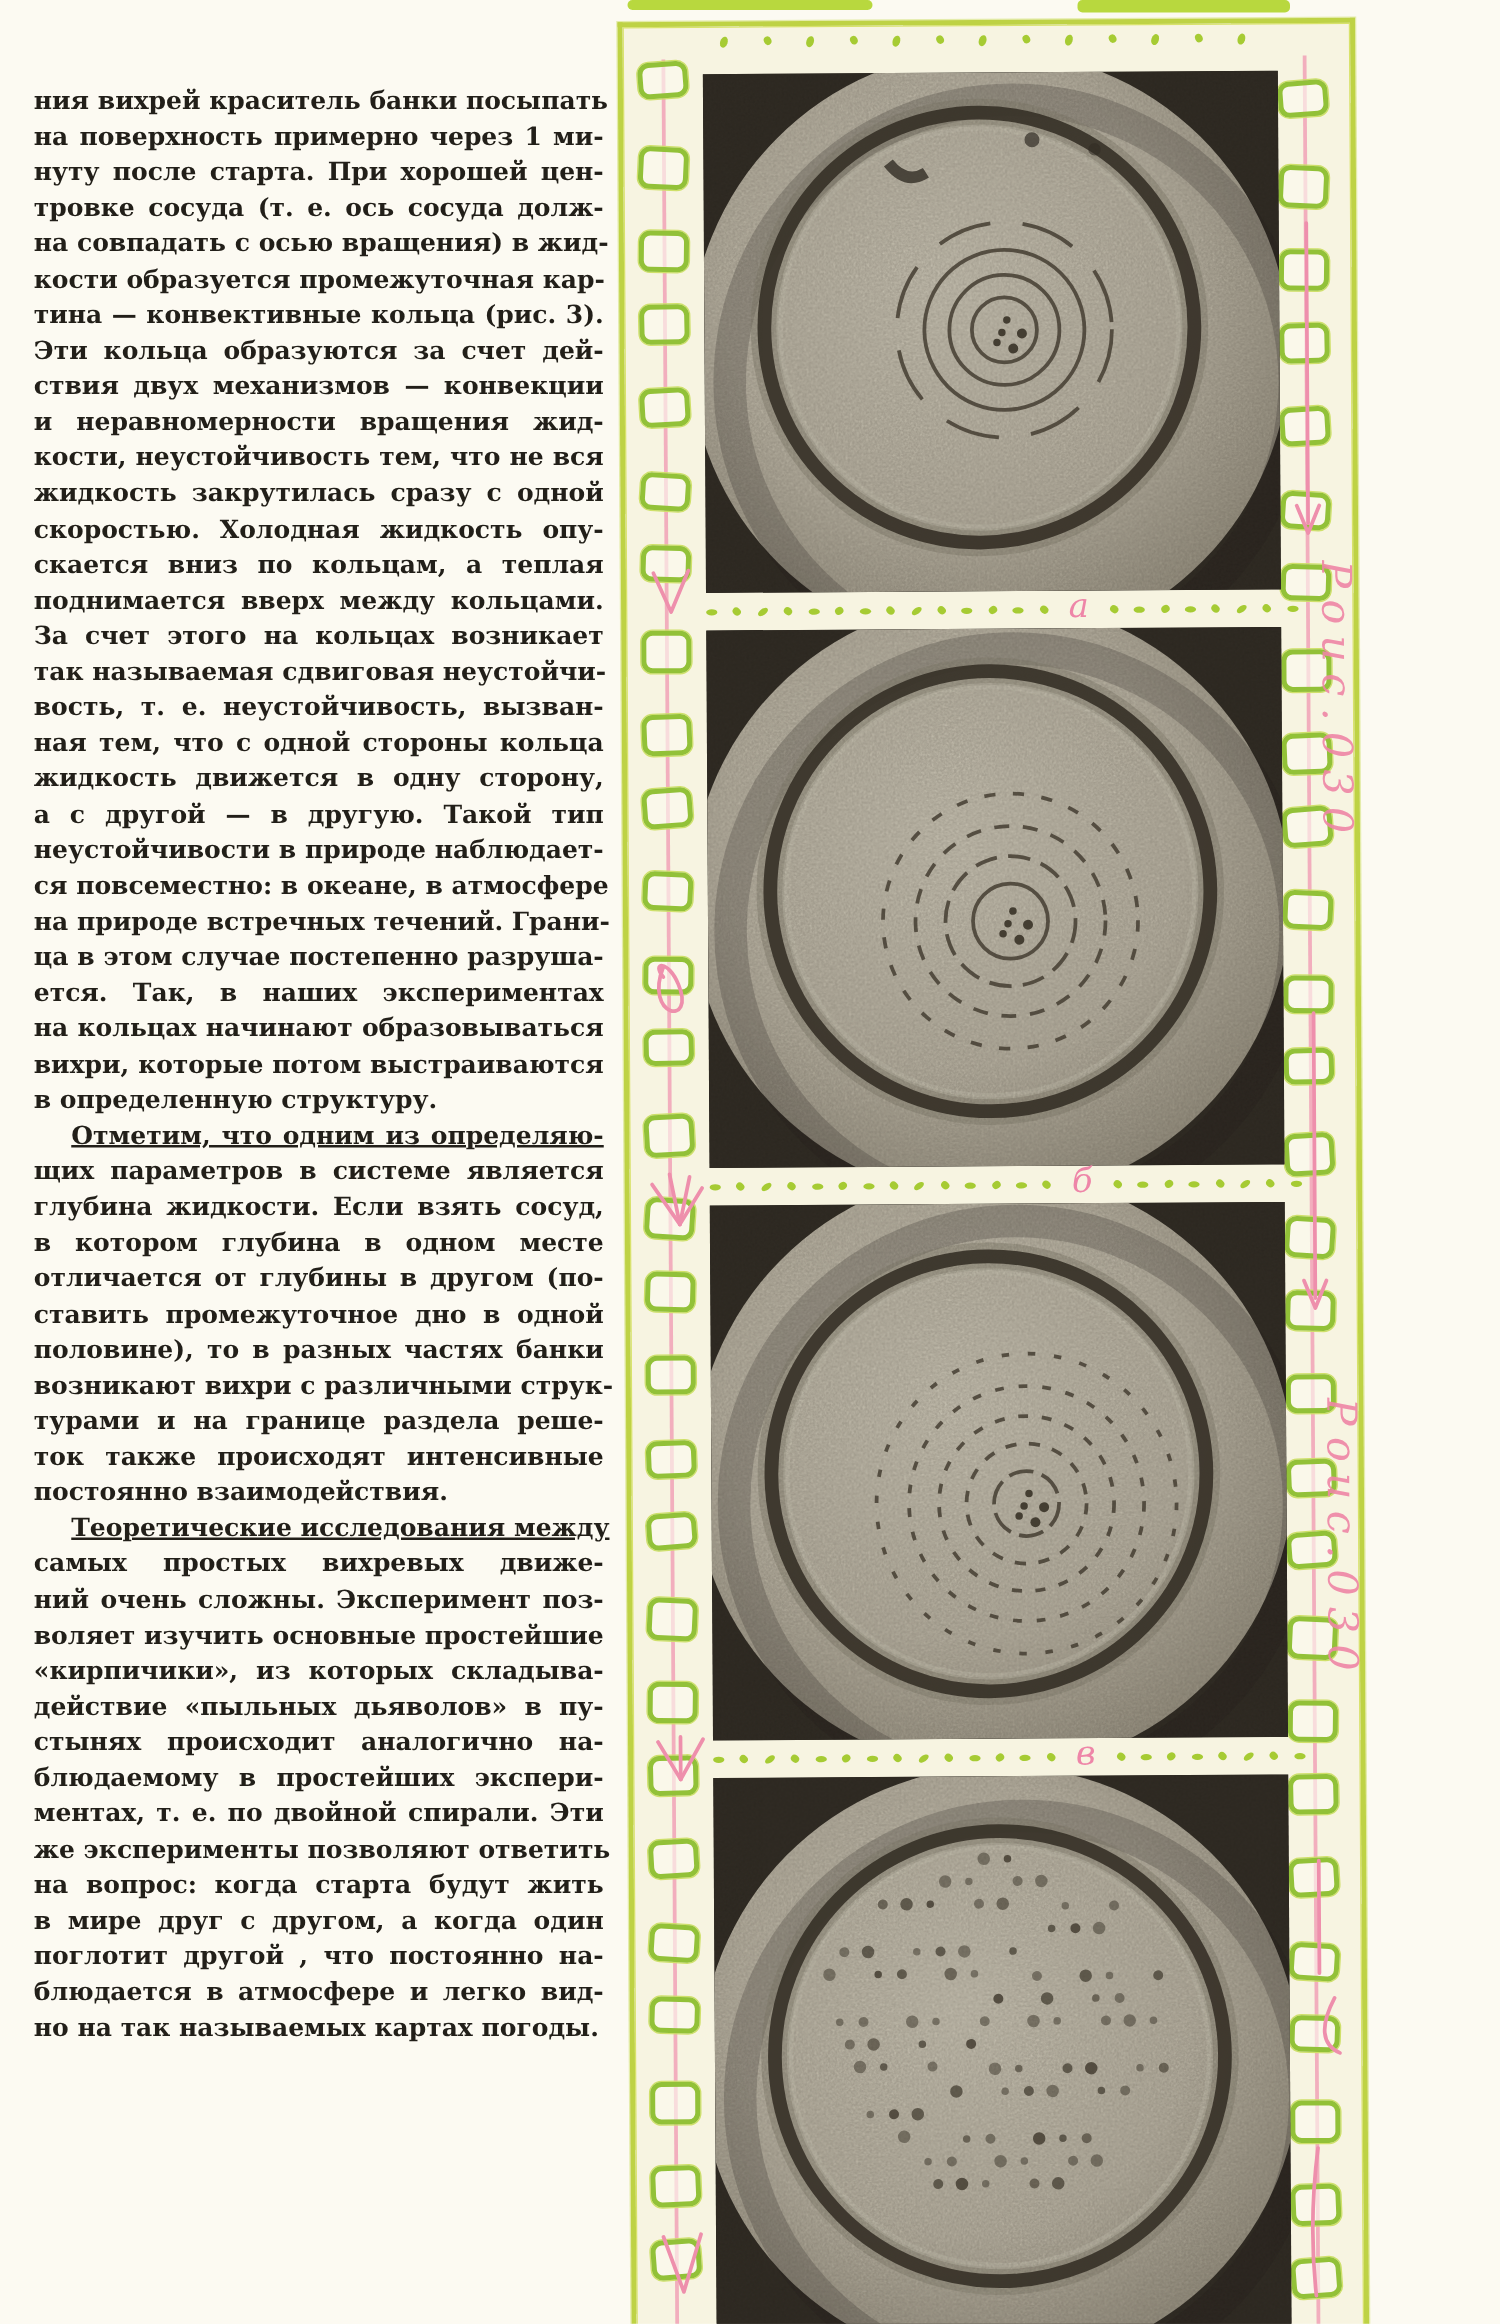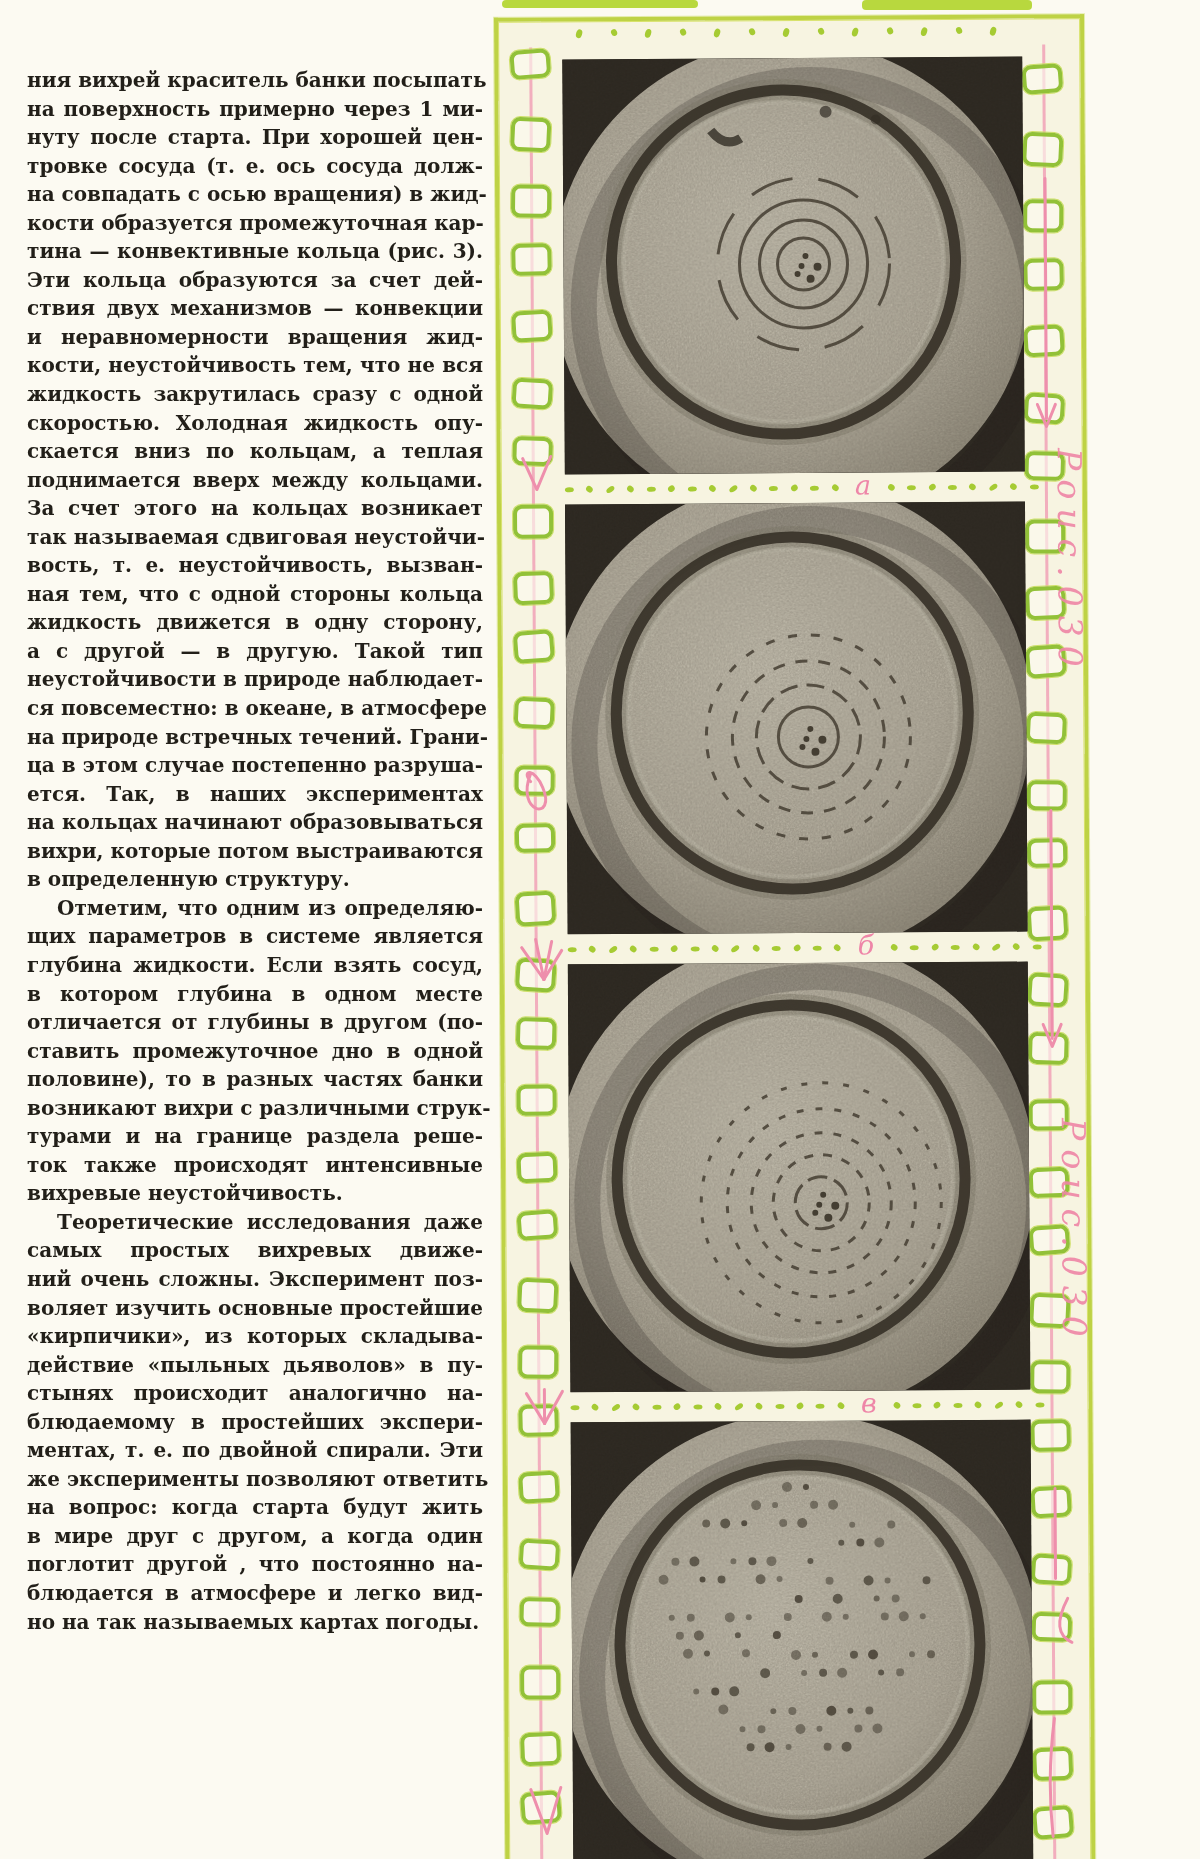--- a/index.html
+++ b/index.html
@@ -12,21 +12,21 @@
   .text-column{
     position:absolute;left:27px;top:66px;width:456px;
     color:#221f19;font-size:20px;font-weight:700;
   }
   .text-line{
     line-height:28.55px;white-space:nowrap;
     text-align:justify;text-align-last:justify;
   }
   .text-line.wrap{white-space:normal;}
   .text-line.last{text-align-last:left;}
-  .text-line.indent{text-indent:30px;}
+  .text-line.indent{text-indent:30px;text-decoration:underline;}
   
   .filmstrip{
     position:absolute;left:494px;top:16px;width:590px;height:1860px;
     background:#f7f4e1;
     border:4px solid #bed245;
     border-bottom:none;
     box-shadow:inset 0 0 0 1px #d8e26a, 0 0 0 1px #e4ecab;
     transform:rotate(-0.35deg);transform-origin:50% 0;
     box-sizing:border-box;
   }
@@ -100,22 +100,22 @@
     <div class="text-line indent">Отметим, что одним из определяю-</div>
     <div class="text-line">щих параметров в системе является</div>
     <div class="text-line">глубина жидкости. Если взять сосуд,</div>
     <div class="text-line">в котором глубина в одном месте</div>
     <div class="text-line">отличается от глубины в другом (по-</div>
     <div class="text-line">ставить промежуточное дно в одной</div>
     <div class="text-line">половине), то в разных частях банки</div>
     <div class="text-line">возникают вихри с различными струк-</div>
     <div class="text-line">турами и на границе раздела реше-</div>
     <div class="text-line">ток также происходят интенсивные</div>
-    <div class="text-line last wrap">вихревые неустойчивость.</div>
-    <div class="text-line indent">Теоретические исследования даже</div>
+    <div class="text-line last wrap">постоянно взаимодействия.</div>
+    <div class="text-line indent">Теоретические исследования между</div>
     <div class="text-line">самых простых вихревых движе-</div>
     <div class="text-line">ний очень сложны. Эксперимент поз-</div>
     <div class="text-line">воляет изучить основные простейшие</div>
     <div class="text-line">«кирпичики», из которых складыва-</div>
     <div class="text-line">действие «пыльных дьяволов» в пу-</div>
     <div class="text-line">стынях происходит аналогично на-</div>
     <div class="text-line">блюдаемому в простейших экспери-</div>
     <div class="text-line">ментах, т. е. по двойной спирали. Эти</div>
     <div class="text-line">же эксперименты позволяют ответить</div>
     <div class="text-line">на вопрос: когда старта будут жить</div>

